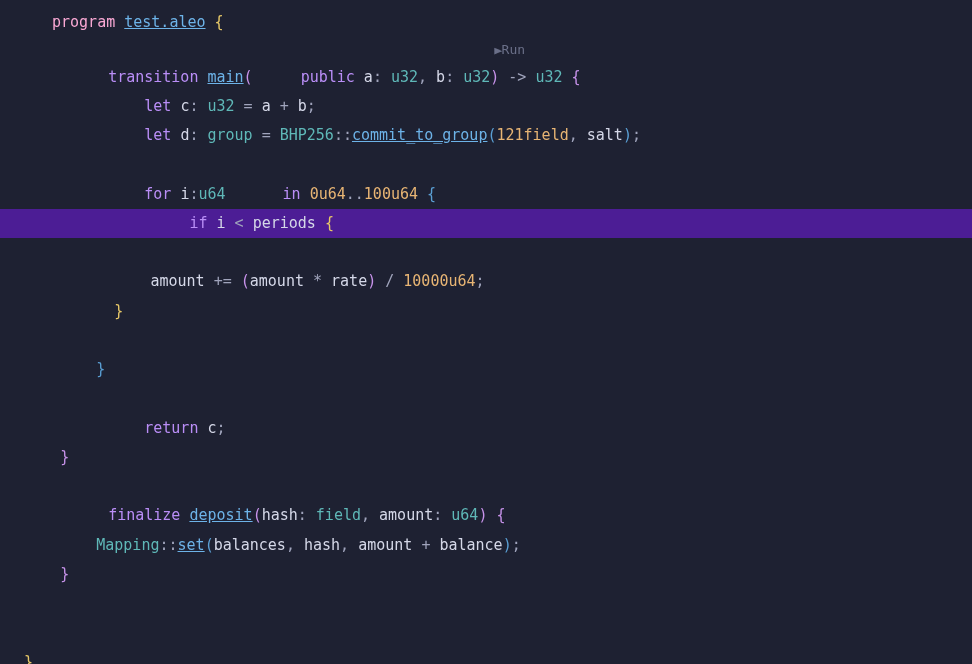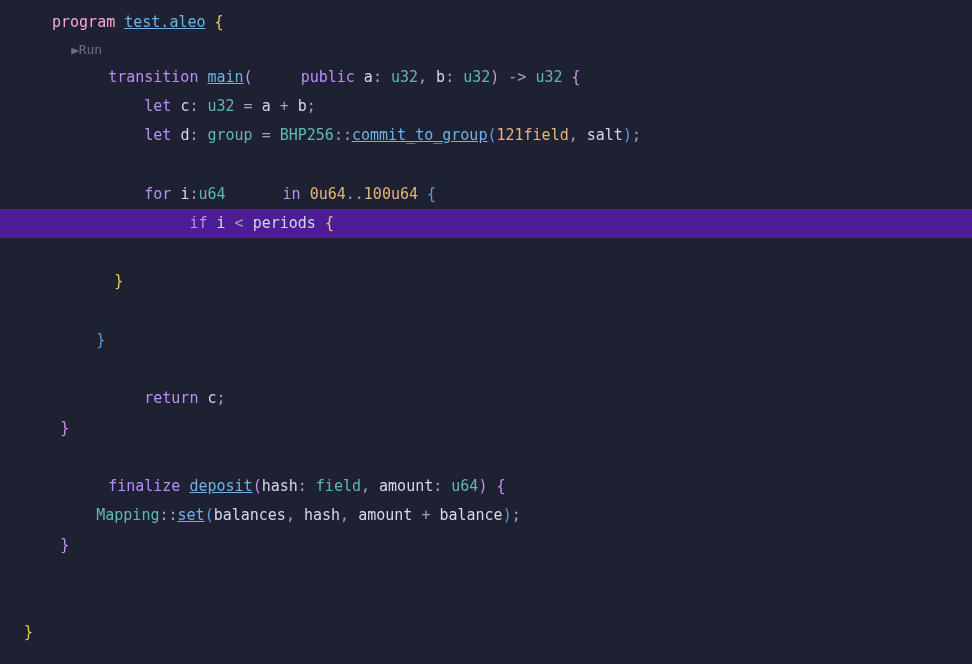--- a/index.html
+++ b/index.html
@@ -39,20 +39,21 @@
     .brace-yellow { color: #e8c968; }
     .brace-purple { color: #c792ea; }
     .brace-blue { color: #5a9fd4; }
     .op { color: #a0a4bc; }
     .num { color: #e8b574; }
     .ident { color: #d5d8e8; }
     .run-lens {
       color: #6a6f88;
       font-size: 13px;
       padding-left: 72px;
+      text-align: center;
     }
     .run-arrow {
       font-size: 11px;
       display: inline-block;
       transform: scaleX(1.2);
     }
   </style>
 </head>
 <body>
 
@@ -69,20 +70,21 @@
 <div class="line">        <span class="kw-purple">let</span> <span class="ident">d</span><span class="op">:</span> <span class="type-teal">group</span> <span class="op">=</span> <span class="type-teal">BHP256</span><span class="op">::</span><span class="fn-blue">commit_to_group</span><span class="brace-blue">(</span><span class="num">121field</span><span class="op">,</span> <span class="ident">salt</span><span class="brace-blue">)</span><span class="op">;</span></div>
 
 <div class="line"> </div>
 
 <div class="line">        <span class="kw-purple">for</span> <span class="ident">i</span><span class="op">:</span><span class="type-teal">u64</span> <span class="kw-purple">in</span> <span class="num">0u64</span><span class="op">..</span><span class="num">100u64</span> <span class="brace-blue">{</span></div>
 
 <div class="line highlighted">             <span class="kw-purple">if</span> <span class="ident">i</span> <span class="op">&lt;</span> <span class="ident">periods</span> <span class="brace-yellow">{</span></div>
 
 <div class="line"> </div>
 
+<div class="line">              <span class="ident">amount</span> <span class="op">+=</span> <span class="brace-purple">(</span><span class="ident">amount</span> <span class="op">*</span> <span class="ident">rate</span><span class="brace-purple">)</span> <span class="op">/</span> <span class="num">10000u64</span><span class="op">;</span></div>
 
 <div class="line">          <span class="brace-yellow">}</span></div>
 
 <div class="line"> </div>
 
 <div class="line">        <span class="brace-blue">}</span></div>
 
 <div class="line"> </div>
 
 <div class="line">        <span class="kw-purple">return</span> <span class="ident">c</span><span class="op">;</span></div>

